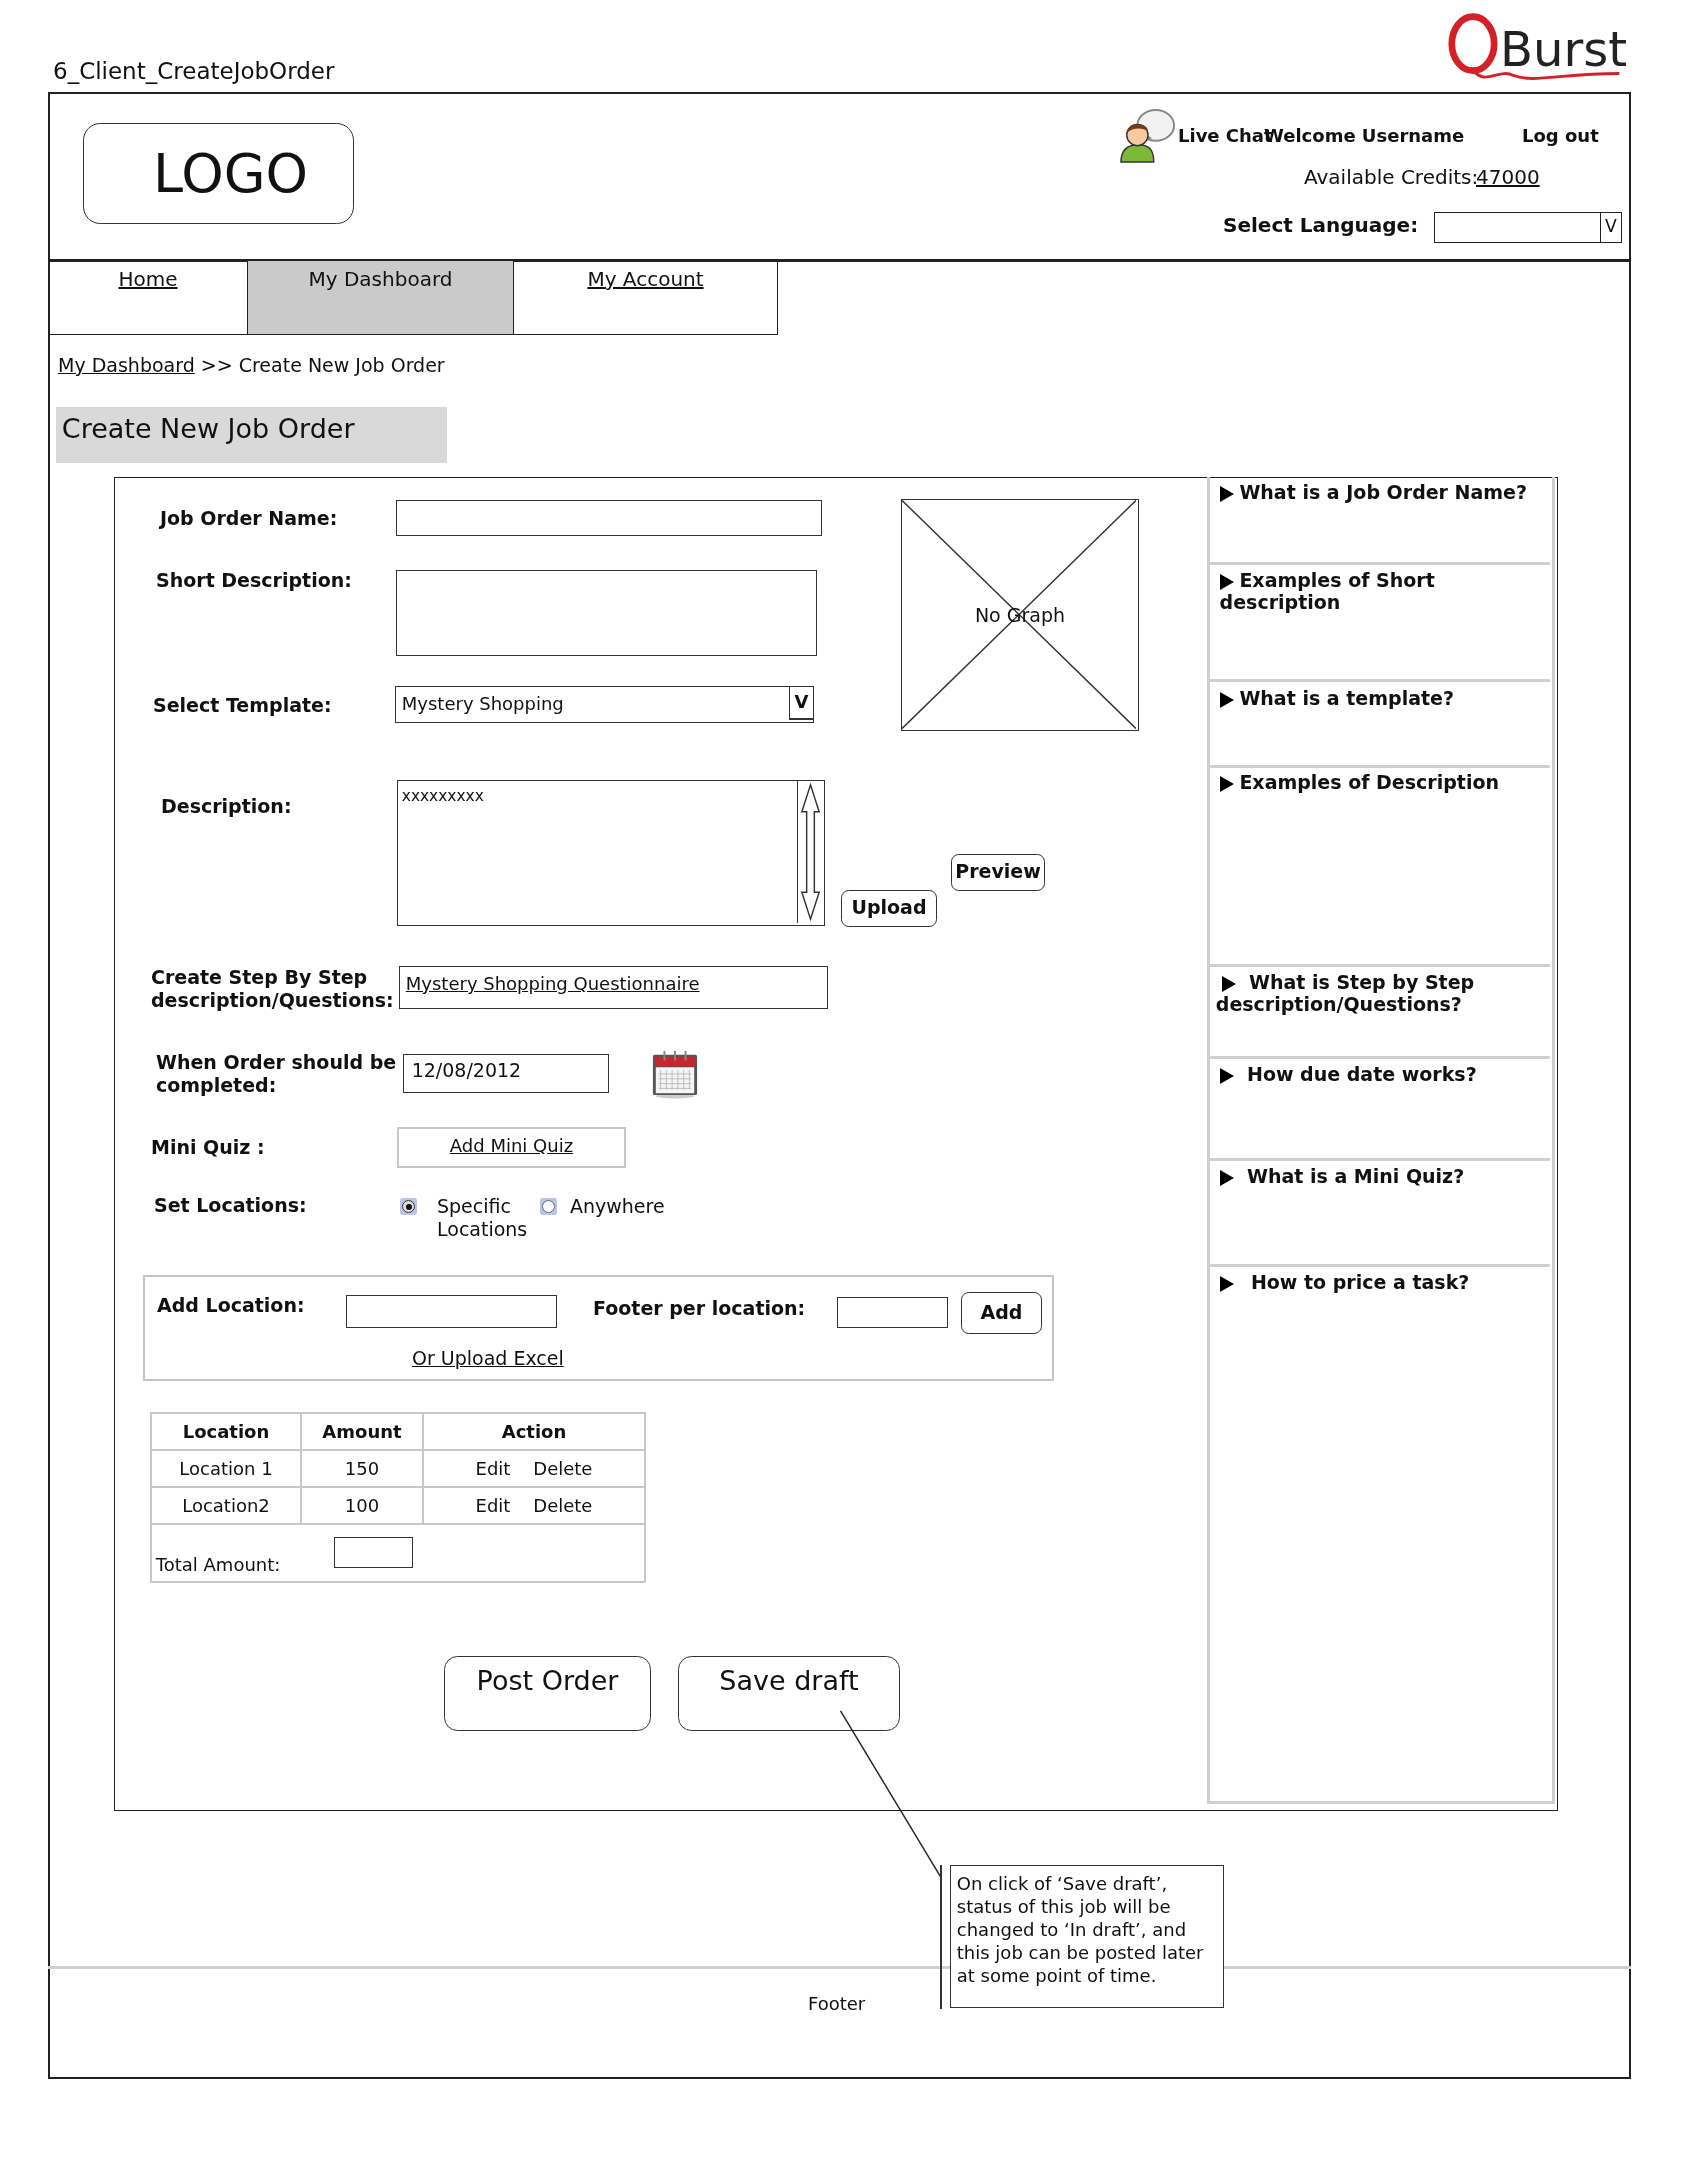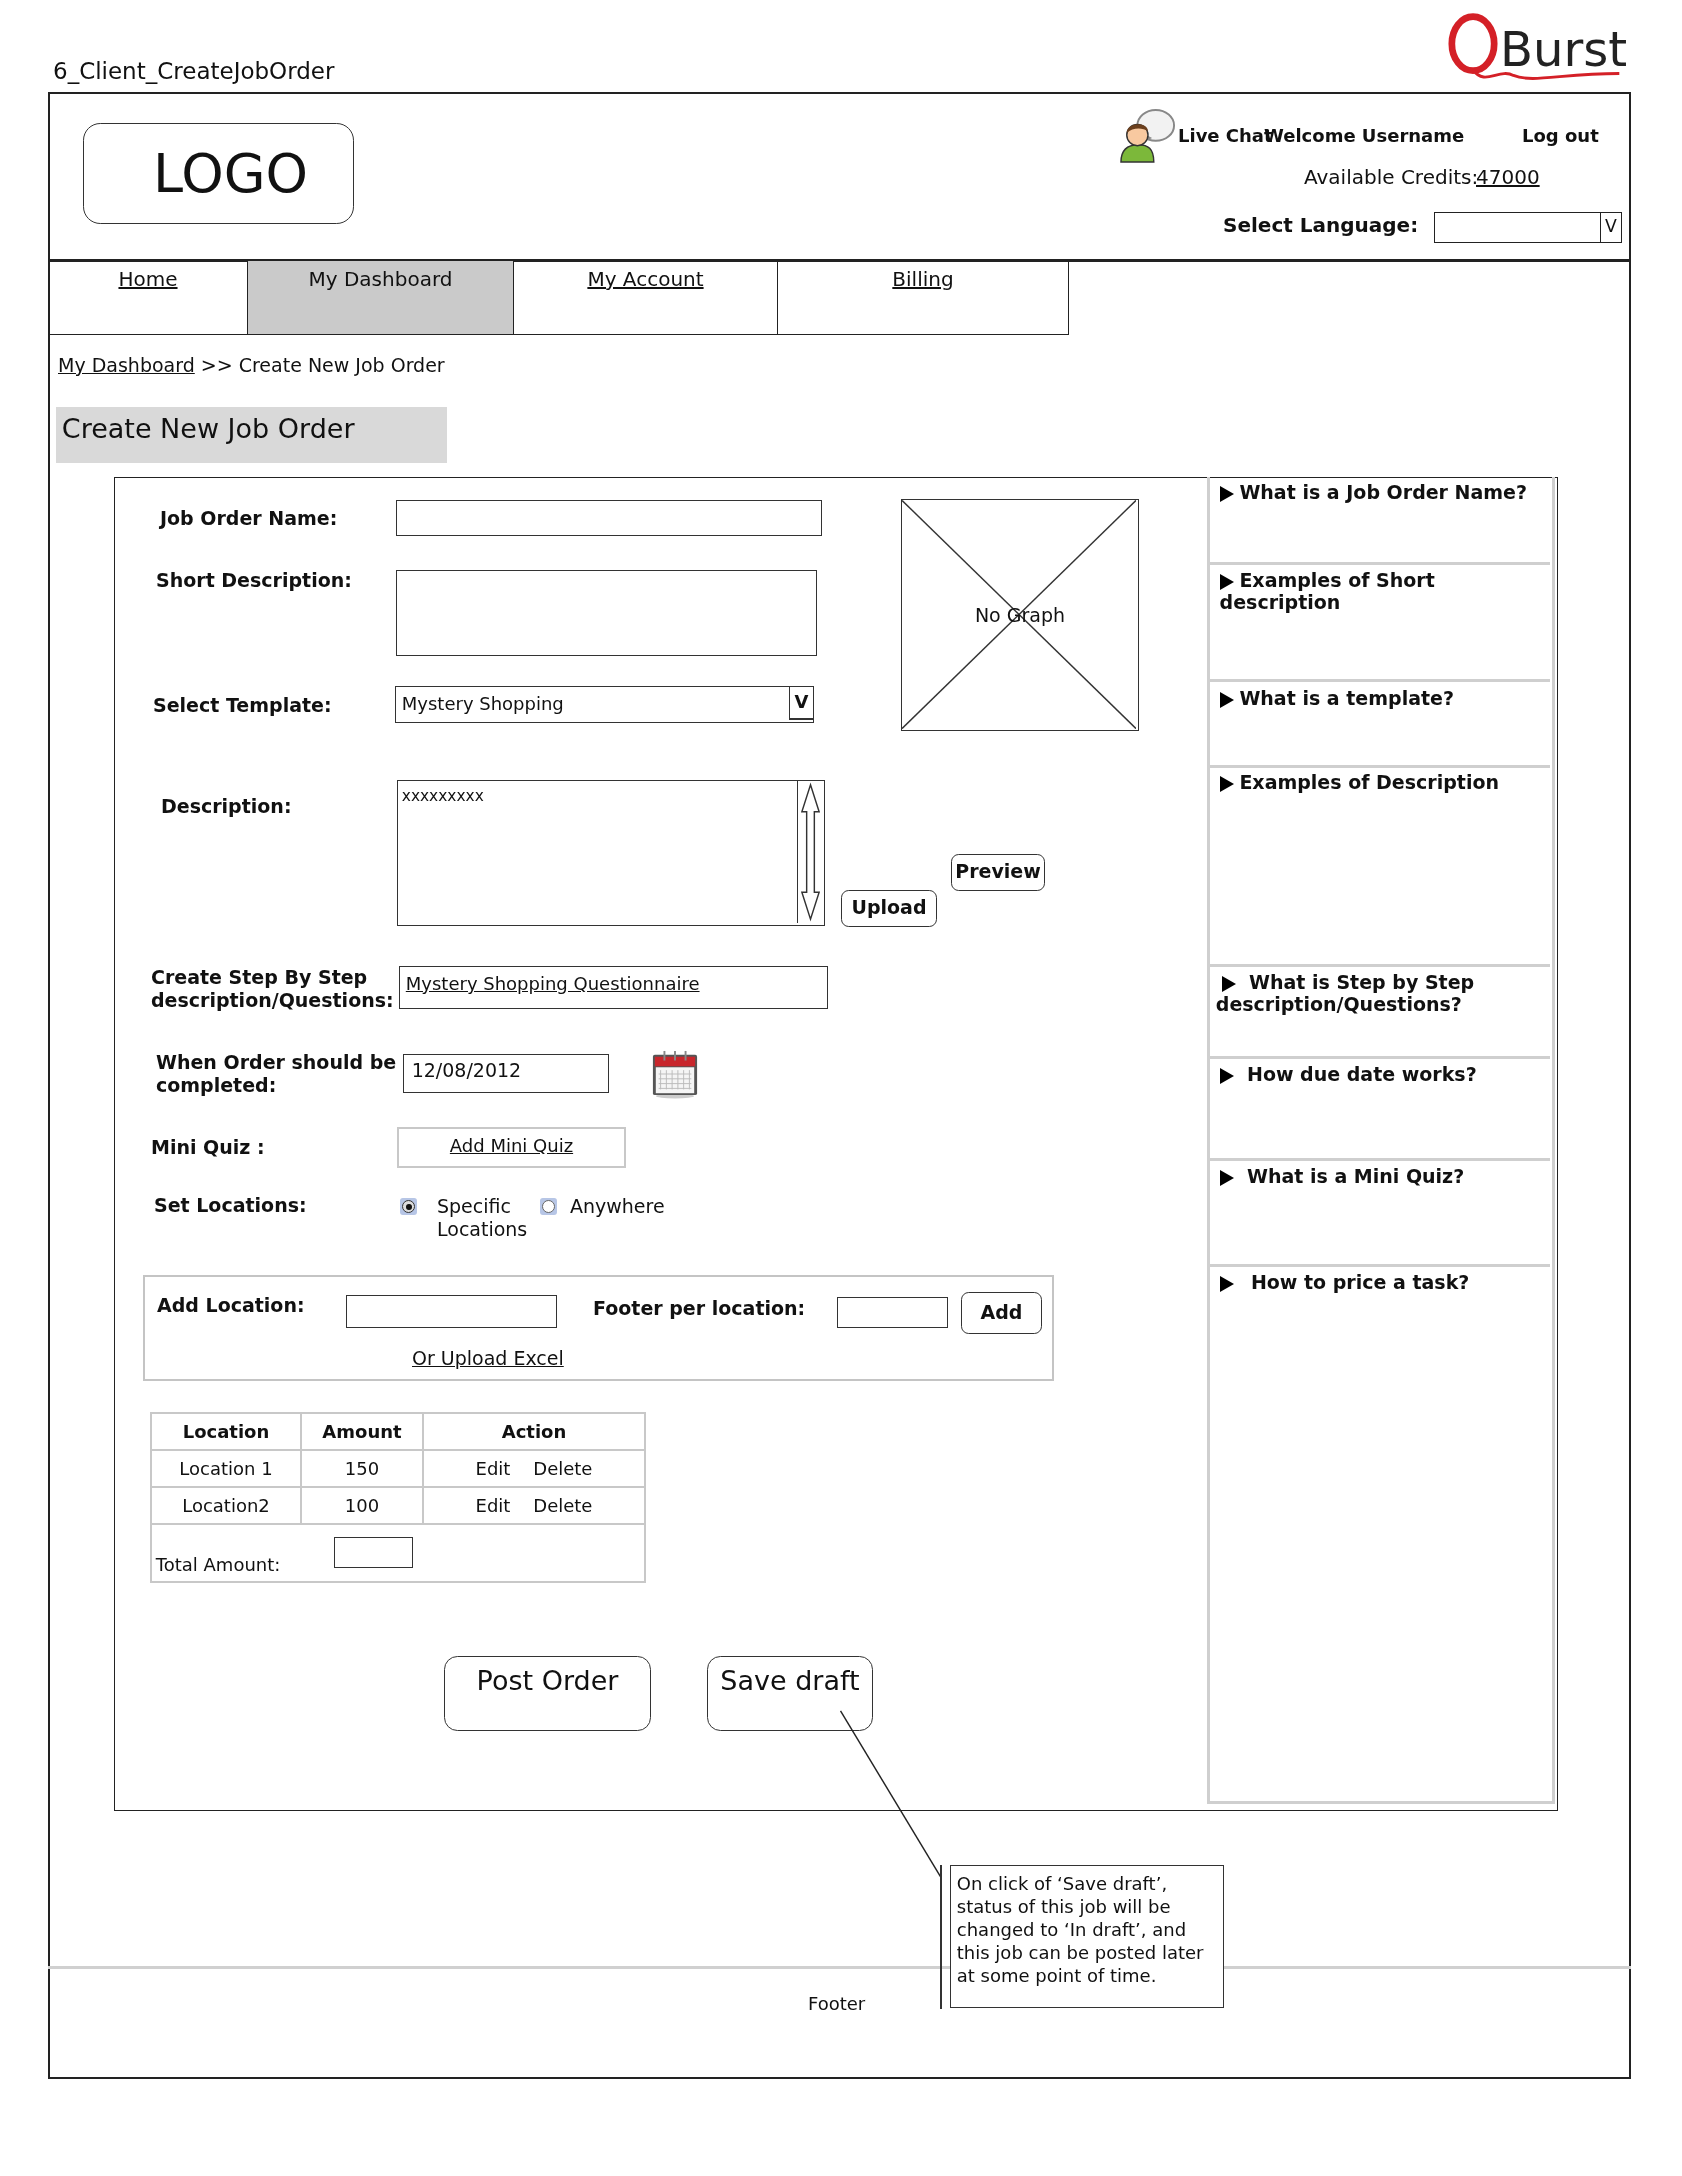--- a/index.html
+++ b/index.html
@@ -112,21 +112,20 @@
 <div id="lang-label" class="abs">Select Language:</div>
 <div id="lang-select" class="abs">
   <span></span>
   <span class="arrow">V</span>
 </div>
 
 <div id="nav" class="abs">
   <div class="tab" style="width:200px"><span class="u">Home</span></div>
   <div class="tab active" style="width:266px"><span>My Dashboard</span></div>
   <div class="tab" style="width:264px"><span class="u">My Account</span></div>
-  <div class="tab" style="width:291px"><span class="u">Billing</span></div>
 </div>
 
 <div id="breadcrumb" class="abs">
   <span class="u">My Dashboard</span>
   <span>&gt;&gt;</span>
   <span>Create New Job Order</span>
 </div>
 
 <div id="page-title" class="abs">Create New Job Order</div>
 
@@ -256,21 +255,21 @@
   <tr>
     <td colspan="3" style="height:58px;text-align:left;position:relative">
       <span style="position:absolute;left:3.8px;bottom:5.8px">Total Amount:</span>
       <span class="inp" style="position:absolute;left:182px;top:11.5px;width:79px;height:31px"></span>
     </td>
   </tr>
 </tbody>
   </table>
 
 <div class="abs big-btn" style="left:444px;top:1656px;width:207px;height:75px">Post Order</div>
-<div class="abs big-btn" style="left:707px;top:1656px;width:166px;height:75px">Save draft</div>
+<div class="abs big-btn" style="left:678px;top:1656px;width:222px;height:75px">Save draft</div>
 
 <div id="help" class="abs">
   <div class="help-item" style="top:0;height:88px"><span class="tri"></span><span>What is a Job Order Name?</span></div>
   <div class="help-item" style="top:88px;height:117px"><span class="tri"></span><span>Examples of Short description</span></div>
   <div class="help-item" style="top:206px;height:85px"><span class="tri"></span><span>What is a template?</span></div>
   <div class="help-item" style="top:290px;height:200px"><span class="tri"></span><span>Examples of Description</span></div>
   <div class="help-item" style="top:490px;height:92px;padding-left:5.8px"><span class="tri" style="margin-left:5.8px;margin-right:13.4px"></span><span>What is Step by Step</span><br><span>description/Questions?</span></div>
   <div class="help-item" style="top:582px;height:102px"><span class="tri" style="margin-right:13.4px"></span><span>How due date works?</span></div>
   <div class="help-item" style="top:684px;height:106px"><span class="tri" style="margin-right:13.4px"></span><span>What is a Mini Quiz?</span></div>
   <div class="help-item" style="top:790px;height:533px;border-bottom:none"><span class="tri" style="margin-right:17.3px"></span><span>How to price a task?</span></div>

